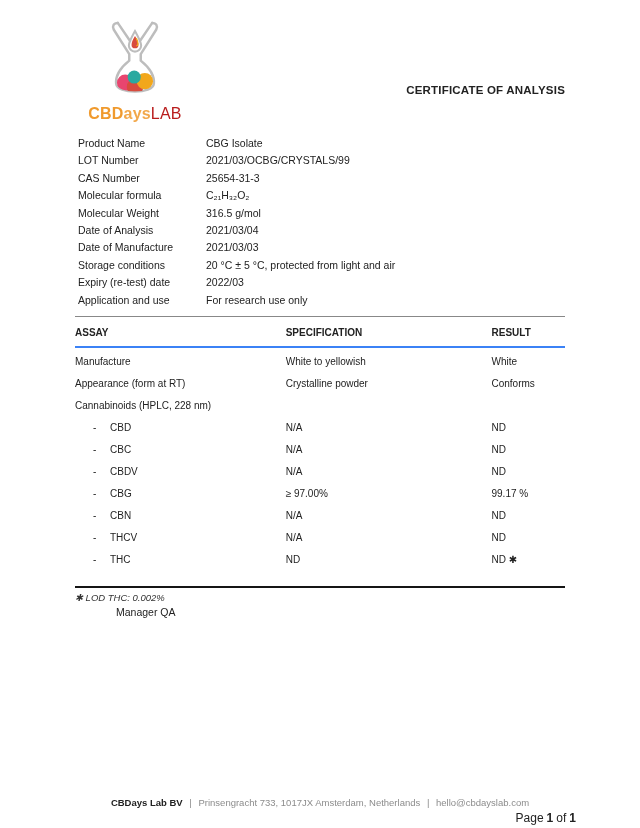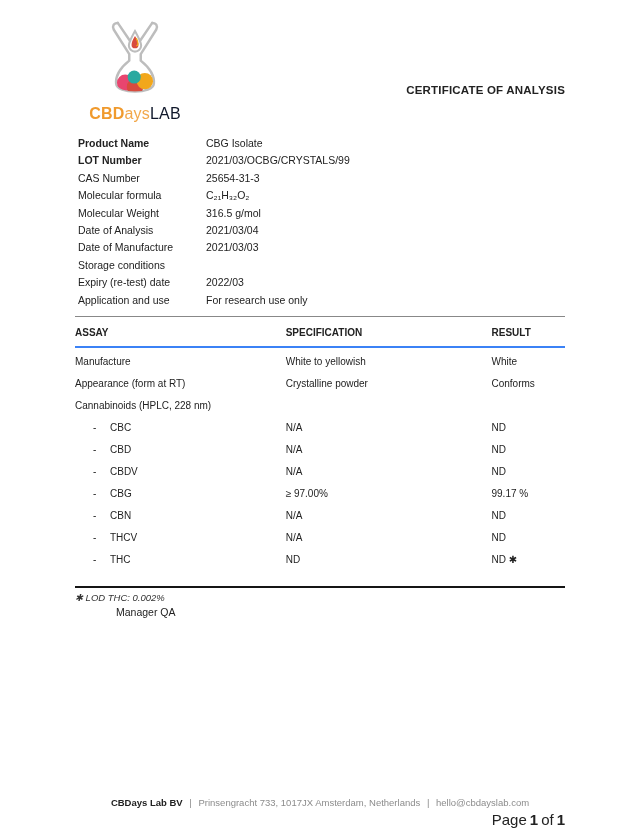--- a/index.html
+++ b/index.html
@@ -6,50 +6,50 @@
   html,body { background:#ffffff; }
   .page {
     position:relative; width:640px; height:828px; background:#ffffff;
     font-family:"Liberation Sans", sans-serif; color:#222; overflow:hidden;
   }
   
   .logo-block { position:absolute; left:80px; top:18px; width:110px; text-align:center; }
   .logo-icon svg { width:78px; height:82px; }
   .wordmark { font-size:16px; margin-top:1px; letter-spacing:.2px; white-space:nowrap; }
   .wm-cbd { color:#F09A2D; font-weight:800; }
-  .wm-ays { color:#F2A84B; font-weight:400; }
-  .wm-lab { color:#0f172a; font-weight:400; }
+  .wm-ays { color:#F2A84B; font-weight:700; }
+  .wm-lab { color:#b91c1c; font-weight:400; }
   
   .coa-title { position:absolute; top:84px; right:75px; font-size:11.5px; font-weight:700; letter-spacing:.2px; }
   
   .details { position:absolute; left:78px; top:137px; font-size:10.5px; }
   .detail-row { display:flex; height:17.4px; align-items:flex-start; }
   .dl { width:128px; flex:none; }
   .dv { white-space:nowrap; }
-  .b  { font-weight:700; }
+  .b  { font-weight:400; }
   
   .assay-wrap { position:absolute; left:75px; top:316px; width:490px; }
   table { width:100%; border-collapse:collapse; font-size:10px; }
   thead th {
     text-align:left; font-weight:700; font-size:10px;
     padding:10px 0 8px; border-top:1px solid #888; border-bottom:2px solid #3b82f6;
   }
   th.c1 { width:43%; } th.c2 { width:42%; } th.c3 { width:15%; }
   tbody td { padding:5.5px 0; vertical-align:top; }
   tbody tr:first-child td { padding-top:8px; }
   tbody tr:last-child td { border-bottom:2.5px solid #151515; padding-bottom:21px; }
   .dash { display:inline-block; margin-left:18px; width:17px; }
   .footnote { margin-top:4px; font-style:italic; font-size:9.5px; color:#333; }
   
   .manager { position:absolute; left:90px; top:606px; font-weight:400; font-size:10.5px;margin-left:26px; }
   
   .footer { position:absolute; left:0; right:0; top:797px; text-align:center; font-size:9.5px; color:#8c8c8c; white-space:nowrap; }
   .footer .company { color:#222; font-weight:700; }
   .footer span { margin:12px 2px; }
-  .pagenum { position:absolute; right:75px; top:811px; font-size:15px; color:#222; }
+  .pagenum { position:absolute; right:64px; top:811px; font-size:12px; color:#222; }
   .pagenum span { margin-left:3px; }
   .pagenum .bold { font-weight:700; }
 </style>
 </head>
 <body>
 
 <div class="page">
 
   <div class="logo-block">
     <div class="logo-icon">
@@ -106,20 +106,21 @@
     <div class="detail-row">
       <span class="dl">Date of Analysis</span>
       <span class="dv">2021/03/04</span>
     </div>
     <div class="detail-row">
       <span class="dl">Date of Manufacture</span>
       <span class="dv">2021/03/03</span>
     </div>
     <div class="detail-row">
       <span class="dl">Storage conditions</span>
+      <span class="dv">20 °C ± 5 °C, protected from light and air</span>
     </div>
     <div class="detail-row">
       <span class="dl">Expiry (re-test) date</span>
       <span class="dv">2022/03</span>
     </div>
     <div class="detail-row">
       <span class="dl">Application and use</span>
       <span class="dv">For research use only</span>
     </div>
   </div>
@@ -143,26 +144,26 @@
           <td>Appearance (form at RT)</td>
           <td>Crystalline powder</td>
           <td>Conforms</td>
         </tr>
         <tr>
           <td>Cannabinoids (HPLC, 228 nm)</td>
           <td></td>
           <td></td>
         </tr>
         <tr>
+          <td><span class="dash">-</span><span>CBD</span></td>
+          <td>N/A</td>
+          <td>ND</td>
+        </tr>
+        <tr>
           <td><span class="dash">-</span><span>CBC</span></td>
-          <td>N/A</td>
-          <td>ND</td>
-        </tr>
-        <tr>
-          <td><span class="dash">-</span><span>CBD</span></td>
           <td>N/A</td>
           <td>ND</td>
         </tr>
         <tr>
           <td><span class="dash">-</span><span>CBDV</span></td>
           <td>N/A</td>
           <td>ND</td>
         </tr>
         <tr>
           <td><span class="dash">-</span><span>CBG</span></td>

